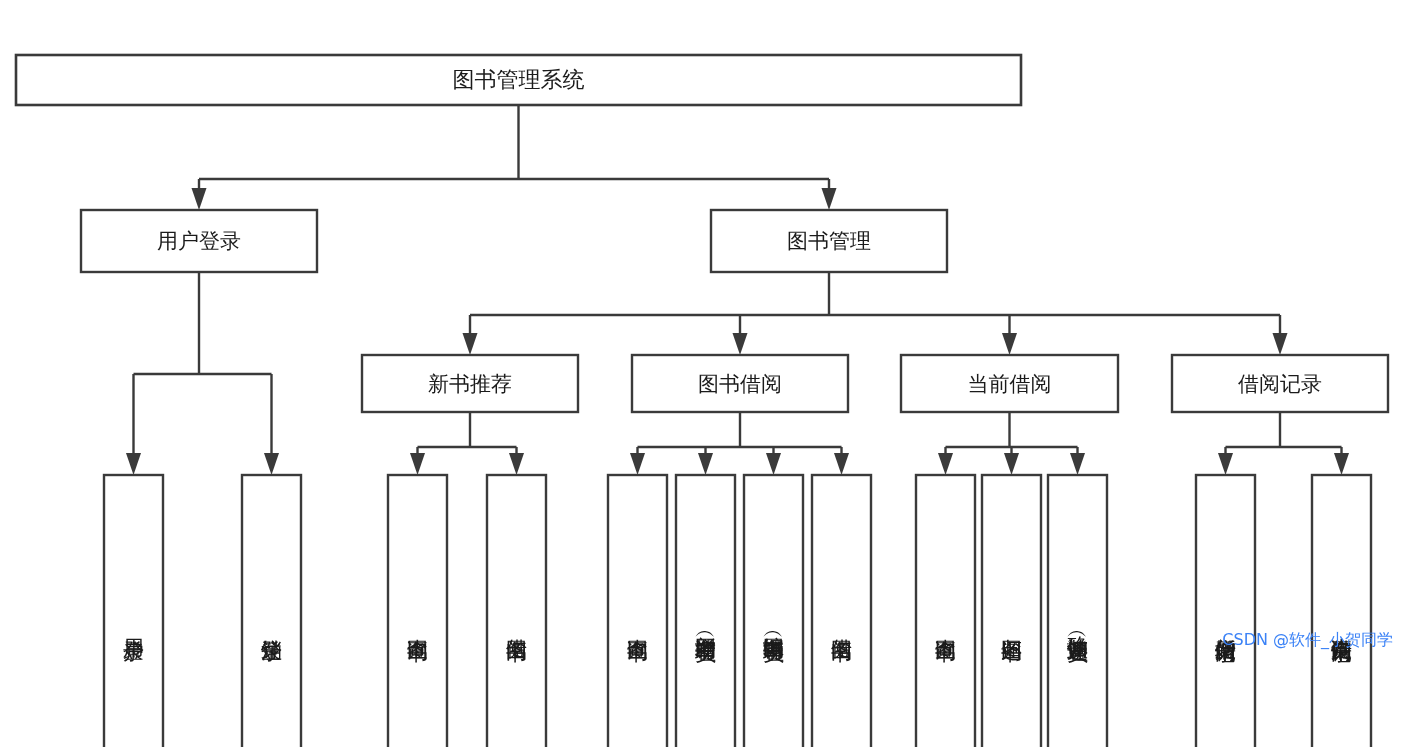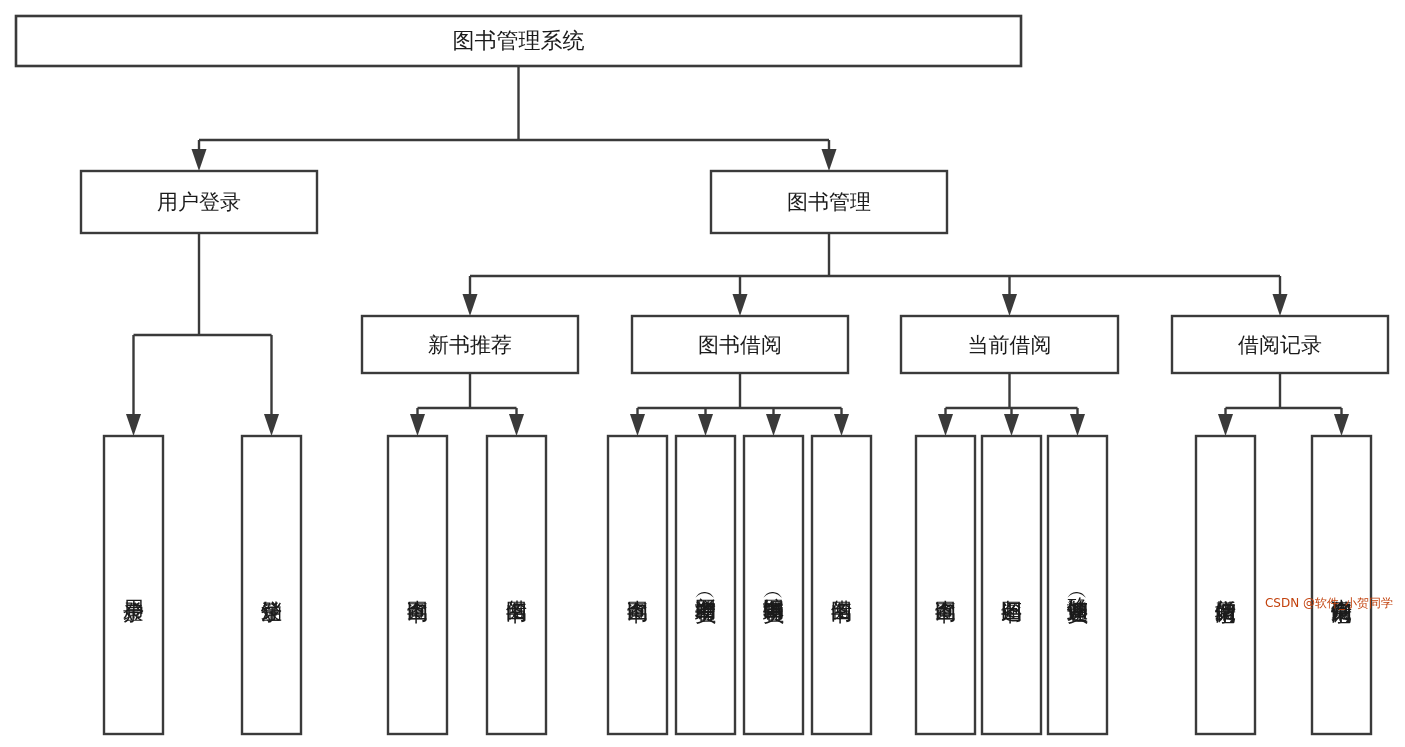--- a/index.html
+++ b/index.html
@@ -12,20 +12,21 @@
     width: 1405px;
     height: 747px;
     font-family: "DejaVu Sans", "Liberation Sans", sans-serif;
     overflow: hidden;
   }
   #diagram-root {
     position: relative;
     width: 1405px;
     height: 617px;
     background: #ffffff;
+    margin-top: 39px;
   }
   svg#tree-svg {
     position: absolute;
     left: 0;
     top: 0;
     width: 1405px;
     height: 747px;
     display: block;
   }
   .node-box {
@@ -63,22 +64,22 @@
     font-family: "DejaVu Sans", "Liberation Sans", sans-serif;
     font-size: 21px;
     text-anchor: middle;
     writing-mode: vertical-rl;
     letter-spacing: 1px;
   }
   .watermark {
     position: absolute;
     right: 12px;
     bottom: 5px;
-    color: #c2410c;
-    font-size: 12px;
+    color: #3b82f6;
+    font-size: 16px;
     font-family: "DejaVu Sans", "Liberation Sans", sans-serif;
     white-space: nowrap;
     user-select: none;
   }
 </style>
 </head>
 <body>
 
 <div id="diagram-root">
 

